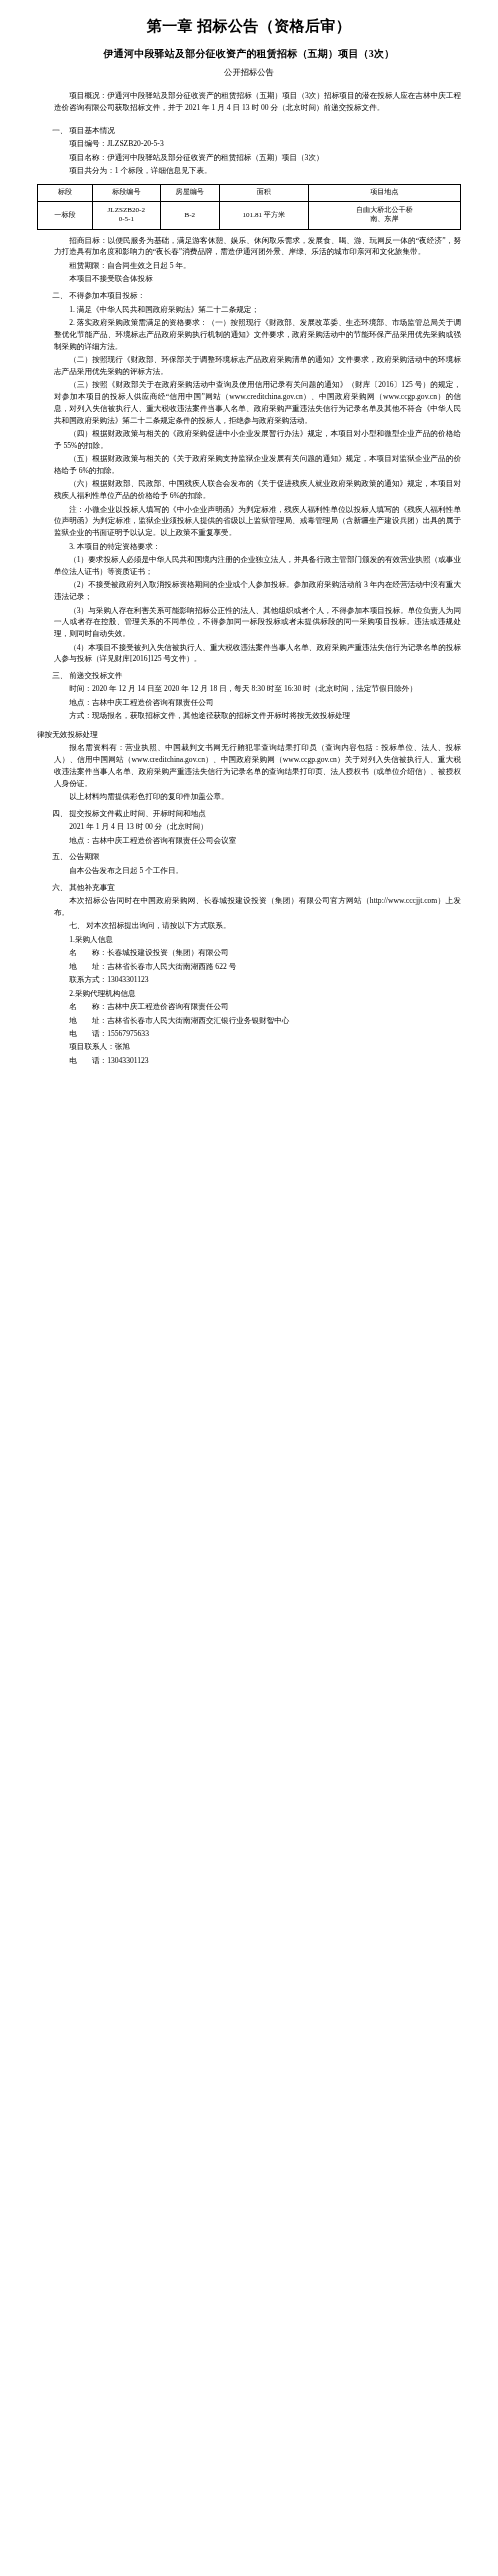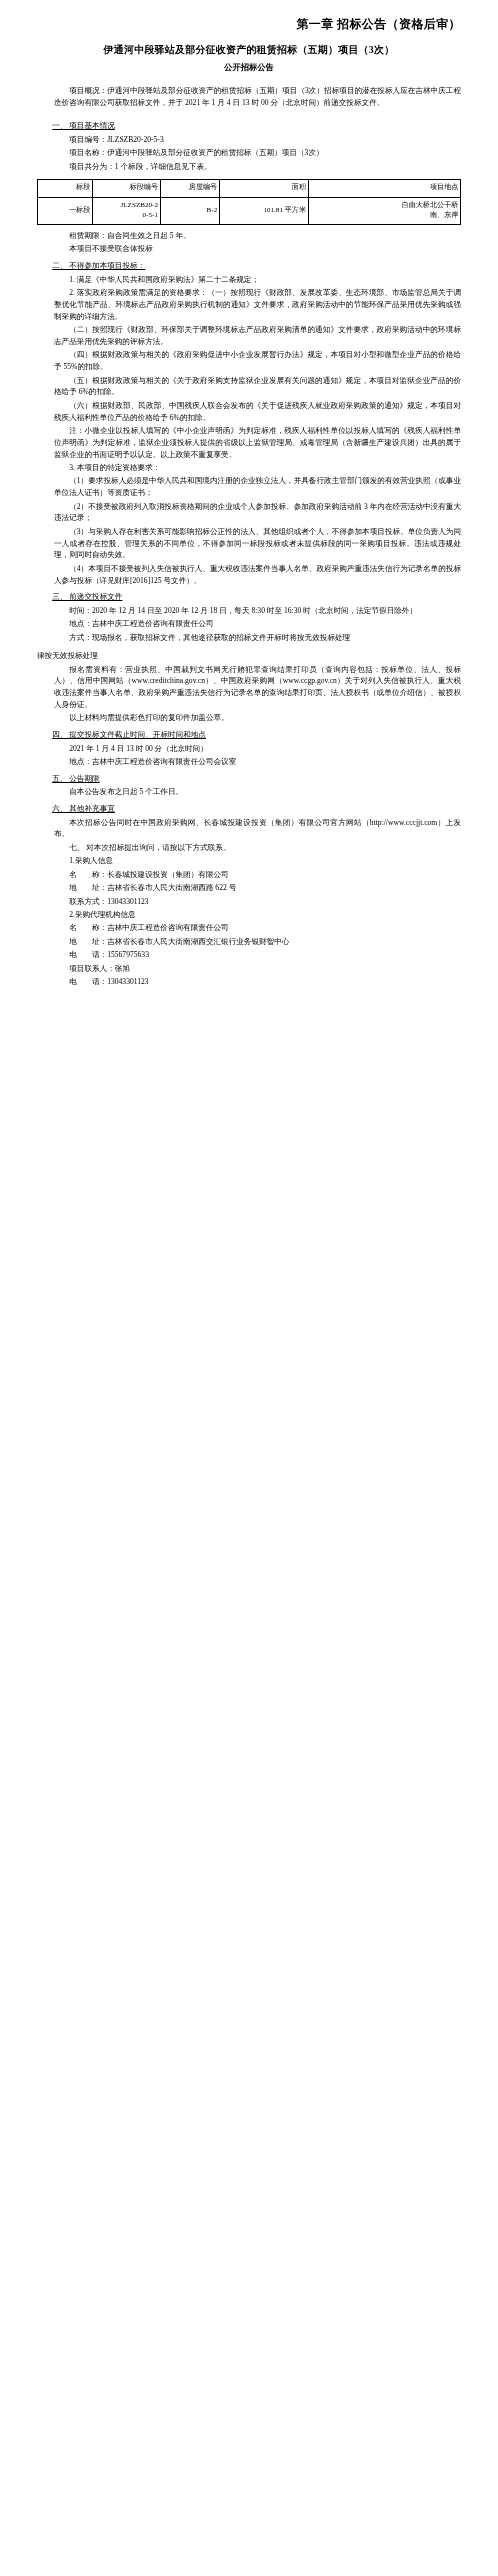--- a/index.html
+++ b/index.html
@@ -13,59 +13,58 @@
     color: #000000;
     font-size: 7.6px;
     line-height: 1.55;
   }
   .page {
     width: 498px;
     box-sizing: border-box;
     padding: 11.6px 37px 21.6px 37px;
   }
   .chapter-title {
-    text-align: right;
+    text-align: center;
     font-weight: bold;
-    font-size: 12px;
+    font-size: 15px;
     letter-spacing: 0.4px;
     margin: 3.3px 0 8.3px 0;
   }
   .doc-title {
     text-align: center;
     font-weight: bold;
     font-size: 10px;
     letter-spacing: 0.2px;
     margin: 5px 0 5px 0;
   }
   .doc-subtitle {
     text-align: center;
-    font-weight: bold;
+    font-weight: normal;
     font-size: 8.3px;
     margin: 1px 0 10px 0;
   }
   p {
     margin: 0 0 1.7px 0;
     text-align: justify;
     text-justify: inter-ideograph;
   }
   .ind2 { text-indent: 2em; margin-left: 17px; }
   .sec-head {
     margin: 5px 0 1.7px 0;
     text-indent: 2em;
-    text-decoration: underline;
   }
   table.lot-table {
     border-collapse: collapse;
     width: 100%;
     margin: 6.6px 0 5px 0;
     font-size: 7.1px;
   }
   table.lot-table th, table.lot-table td {
     border: 0.8px solid #000;
-    text-align: right;
+    text-align: center;
     vertical-align: middle;
     padding: 3.3px 1.7px;
     line-height: 1.4;
   }
   table.lot-table th { font-weight: normal; }
   .col1 { width: 13%; }
   .col2 { width: 16%; }
   .col3 { width: 14%; }
   .col4 { width: 21%; }
   .col5 { width: 36%; }
@@ -107,27 +106,29 @@
         <td style="white-space:pre-line">JLZSZB20-2
 0-5-1</td>
         <td>B-2</td>
         <td>101.81 平方米</td>
         <td style="white-space:pre-line">自由大桥北公干桥
 南、东岸</td>
       </tr>
     </tbody>
   </table>
 
+  <p class="ind2">招商目标：以便民服务为基础，满足游客休憩、娱乐、休闲取乐需求，发展食、喝、游、玩网反一体的“夜经济”，努力打造具有加名度和影响力的“夜长春”消费品牌，需造伊通河团外景、岸绿、乐活的城市印亲河和文化旅集带。</p>
   <p class="ind2">租赁期限：自合同生效之日起 5 年。</p>
   <p class="ind2">本项目不接受联合体投标</p>
 
   <p class="sec-head">二、  不得参加本项目投标：</p>
   <p class="ind2">1. 满足《中华人民共和国政府采购法》第二十二条规定；</p>
   <p class="ind2">2. 落实政府采购政策需满足的资格要求：（一）按照现行《财政部、发展改革委、生态环境部、市场监管总局关于调整优化节能产品、环境标志产品政府采购执行机制的通知》文件要求，政府采购活动中的节能环保产品采用优先采购或强制采购的详细方法。</p>
   <p class="ind2">（二）按照现行《财政部、环保部关于调整环境标志产品政府采购清单的通知》文件要求，政府采购活动中的环境标志产品采用优先采购的评标方法。</p>
+  <p class="ind2">（三）按照《财政部关于在政府采购活动中查询及使用信用记录有关问题的通知》（财库〔2016〕125 号）的规定，对参加本项目的投标人供应商经“信用中国”网站（www.creditchina.gov.cn）、中国政府采购网（www.ccgp.gov.cn）的信息，对列入失信被执行人、重大税收违法案件当事人名单、政府采购严重违法失信行为记录名单及其他不符合《中华人民共和国政府采购法》第二十二条规定条件的投标人，拒绝参与政府采购活动。</p>
   <p class="ind2">（四）根据财政政策与相关的《政府采购促进中小企业发展暂行办法》规定，本项目对小型和微型企业产品的价格给予 55%的扣除。</p>
   <p class="ind2">（五）根据财政政策与相关的《关于政府采购支持监狱企业发展有关问题的通知》规定，本项目对监狱企业产品的价格给予 6%的扣除。</p>
   <p class="ind2">（六）根据财政部、民政部、中国残疾人联合会发布的《关于促进残疾人就业政府采购政策的通知》规定，本项目对残疾人福利性单位产品的价格给予 6%的扣除。</p>
   <p class="ind2">注：小微企业以投标人填写的《中小企业声明函》为判定标准，残疾人福利性单位以投标人填写的《残疾人福利性单位声明函》为判定标准，监狱企业须投标人提供的省级以上监狱管理局、戒毒管理局（含新疆生产建设兵团）出具的属于监狱企业的书面证明予以认定。以上政策不重复享受。</p>
   <p class="ind2">3. 本项目的特定资格要求：</p>
   <p class="ind2">（1）要求投标人必须是中华人民共和国境内注册的企业独立法人，并具备行政主管部门颁发的有效营业执照（或事业单位法人证书）等资质证书；</p>
   <p class="ind2">（2）不接受被政府列入取消投标资格期间的企业或个人参加投标。参加政府采购活动前 3 年内在经营活动中没有重大违法记录；</p>
   <p class="ind2">（3）与采购人存在利害关系可能影响招标公正性的法人、其他组织或者个人，不得参加本项目投标。单位负责人为同一人或者存在控股、管理关系的不同单位，不得参加同一标段投标或者未提供标段的同一采购项目投标。违法或违规处理，则同时自动失效。</p>
   <p class="ind2">（4）本项目不接受被列入失信被执行人、重大税收违法案件当事人名单、政府采购严重违法失信行为记录名单的投标人参与投标（详见财库[2016]125 号文件）。</p>
 

